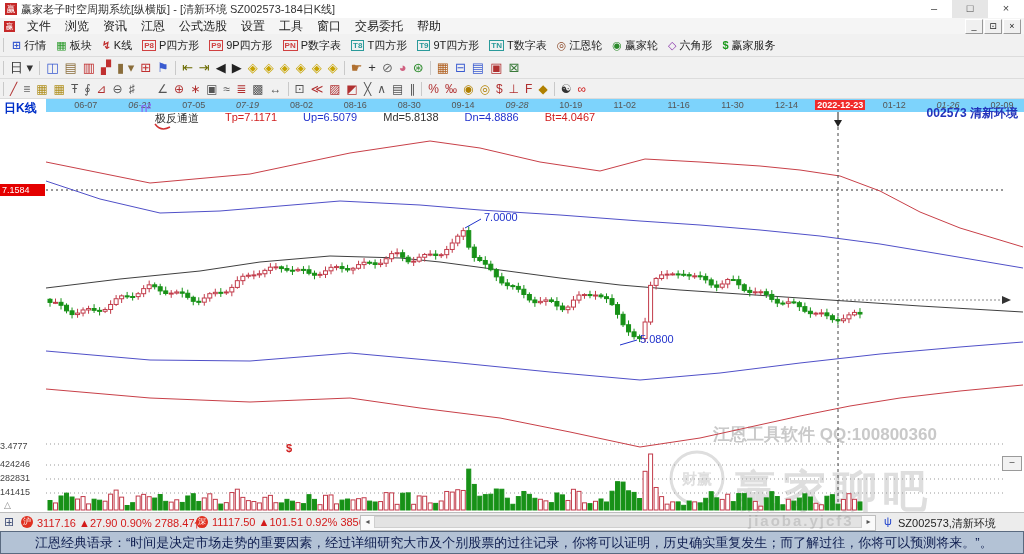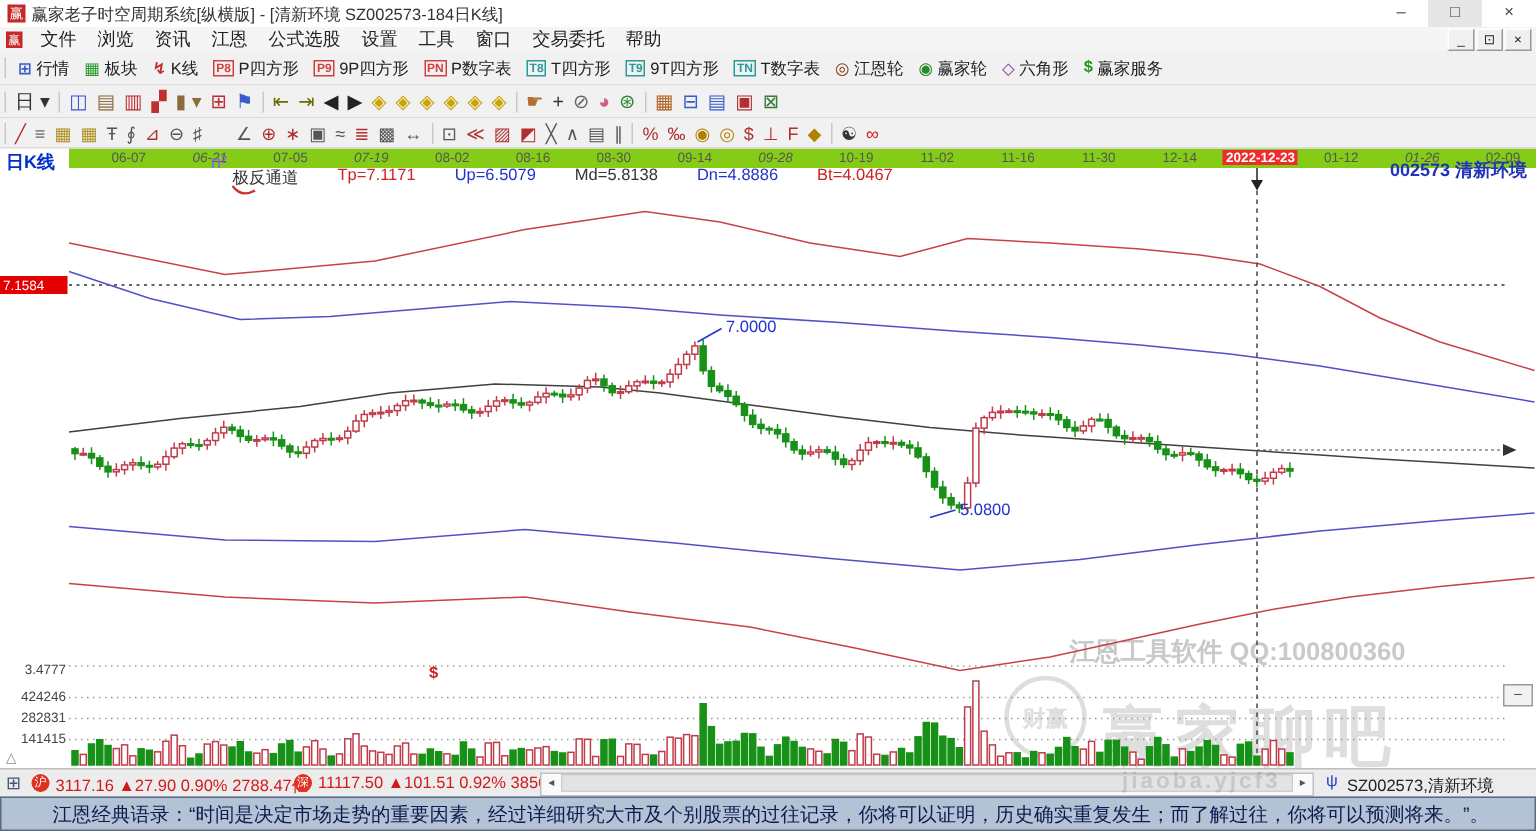--- a/index.html
+++ b/index.html
@@ -28,31 +28,31 @@
   .toolbar{left:0;right:0;background:#f1f1f1;display:flex;align-items:center;z-index:7;
            border-bottom:1px solid #dcdcdc}
   #toolbar-main{top:34px;height:22px;font-size:11px;color:#222}
   #toolbar-nav{top:57px;height:21px;font-size:13px}
   #toolbar-draw{top:79px;height:19px;font-size:12px}
   .tbtn{display:flex;align-items:center;gap:3px;padding:0 5px;white-space:nowrap}
   .badge{font-size:8px;border:1px solid;line-height:9px;padding:0 1px;font-weight:bold}
   .ticon{padding:0 3px;line-height:1}
   .sep{width:1px;height:14px;background:#c9c9c9;margin:0 3px}
   
-  #datebar{top:98px;left:0;right:0;height:13px;background:#84cc16;border-top:1px solid #b5b5b5;z-index:3}
+  #datebar{top:98px;left:0;right:0;height:13px;background:#7dd3fc;border-top:1px solid #b5b5b5;z-index:3}
   .dtick{position:absolute;top:1px;transform:translateX(-50%);font-size:9px;color:#555;white-space:nowrap}
   .dtick.hl{background:#f02b2b;color:#fff;padding:0 2px;font-weight:bold}
   #pane-label{top:98px;left:0;width:46px;height:26px;background:#fff;z-index:4;
               font-size:12px;font-weight:bold;color:#0030c8;padding:2px 0 0 4px;box-sizing:border-box}
   #indicator-row{top:111px;left:155px;height:13px;display:flex;gap:26px;font-size:11px;z-index:3;white-space:nowrap}
   #symbol-label{top:105px;right:6px;font-size:12px;font-weight:bold;color:#2233bb;z-index:3}
   
   #price-top-label{top:184px;left:0;width:45px;height:12px;background:#e40000;color:#fff;
                    font-size:9px;line-height:12px;padding-left:2px;box-sizing:border-box;z-index:3}
-  .scale-label{position:absolute;left:0;width:44px;text-align:right;font-size:9px;color:#444;z-index:3}
+  .scale-label{position:absolute;left:0;width:44px;font-size:9px;color:#444;z-index:3}
   #tri-marker{top:500px;left:4px;font-size:9px;color:#888;z-index:3}
   #vol-collapse{top:456px;left:1002px;width:18px;height:13px;border:1px solid #9a9a9a;background:#f2f2f2;
                 font-size:9px;line-height:11px;text-align:center;color:#333;z-index:3}
   #chart-svg{top:98px;left:0;z-index:1}
   
   #statusbar{top:512px;left:0;right:0;height:19px;background:#ececec;border-top:1px solid #bdbdbd;
              z-index:5;font-size:11px;color:#d31a1a}
   .sb{position:absolute;top:3px;white-space:nowrap}
   .mkicon{position:absolute;top:3px;width:12px;height:12px;border-radius:50%;background:#e03020;color:#fff;
           font-size:8px;line-height:12px;text-align:center}

